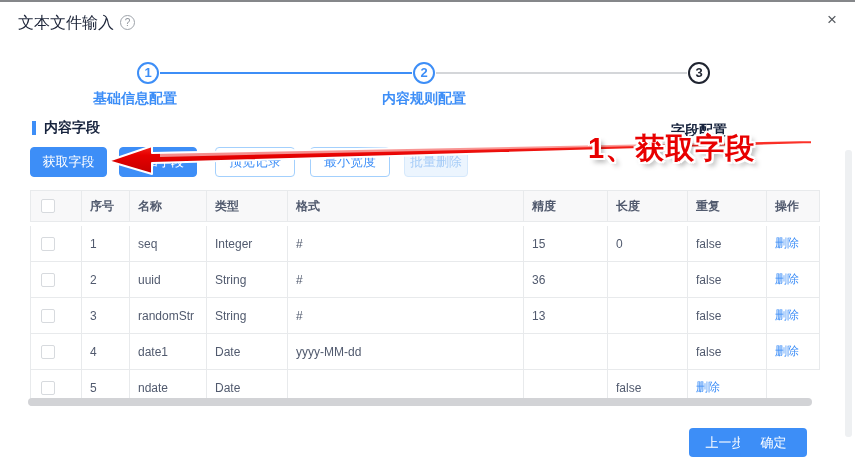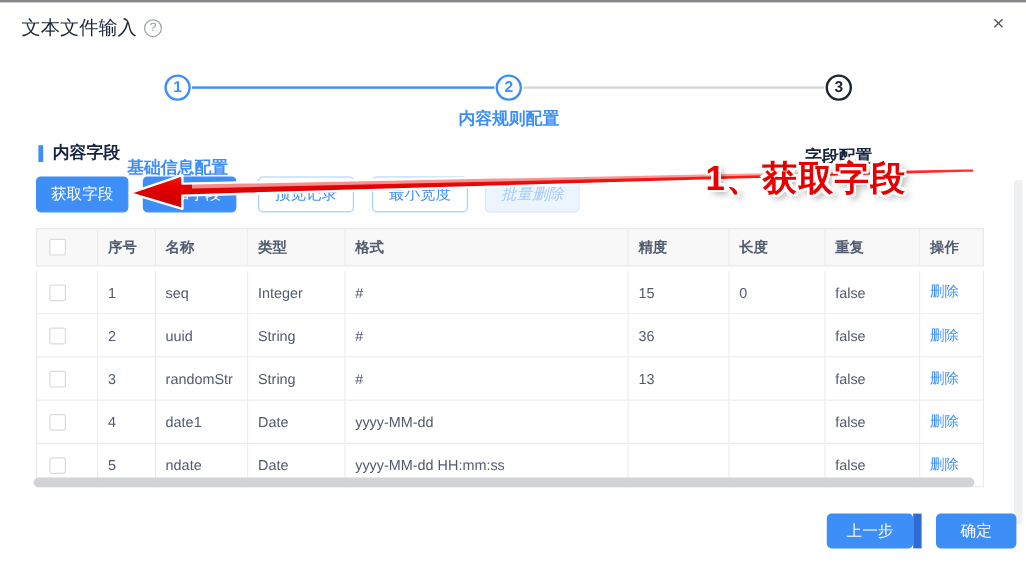--- a/index.html
+++ b/index.html
@@ -64,21 +64,21 @@
   .del-link { color:#3d8ef7; cursor:pointer; }
 
   
   .hscroll { position:absolute; left:28px; top:398px; width:784px; height:8px; border-radius:4px; background:#d2d3d6; }
   .vscroll { position:absolute; left:845px; top:150px; width:7px; height:287px; background:#eef0f2; border-radius:3px; }
 
   
   .foot-btn { position:absolute; top:428px; height:29px; background:#3d8ef7; border-radius:4px;
               color:#fff; font-size:13px; text-align:center; line-height:29px; cursor:pointer; }
   .btn-prev { left:689px; width:72px; }
-  .btn-ok   { left:780px; width:67px; }
+  .btn-ok   { left:740px; width:67px; }
   .foot-bar { position:absolute; left:761px; top:428px; width:7px; height:29px; background:#2f6bd3; }
 
   
   .arrow-svg { position:absolute; left:0; top:0; pointer-events:none; }
   .ann-text {
     position:absolute; left:588px; top:129px; font-size:29px; font-weight:bold; color:#e80000;
     letter-spacing:1px; white-space:nowrap; pointer-events:none;
     text-shadow:
       -2px 0 #fff, 2px 0 #fff, 0 -2px #fff, 0 2px #fff,
       -2px -2px #fff, 2px -2px #fff, -2px 2px #fff, 2px 2px #fff,
@@ -91,34 +91,34 @@
 <div class="top-line"></div>
 
 <div class="dlg-title"><span>文本文件输入</span><span class="help-icon">?</span></div>
 <div class="close-icon">×</div>
 
 <div class="step-circle" style="left:137px;">1</div>
 <div class="step-line done" style="left:160px; width:252px;"></div>
 <div class="step-circle" style="left:413px;">2</div>
 <div class="step-line todo" style="left:436px; width:251px;"></div>
 <div class="step-circle current" style="left:688px;">3</div>
-<div class="step-label" style="left:78px;margin-top:41px;">基础信息配置</div>
+<div class="step-label" style="left:65px;">基础信息配置</div>
 <div class="step-label" style="left:354px;">内容规则配置</div>
 <div class="step-label current" style="left:629px;">字段配置</div>
 
 <div class="section-hd">
   <span class="section-bar"></span>
   <span class="section-txt">内容字段</span>
 </div>
 
 <div class="btn primary" style="left:30px;  width:77px;">获取字段</div>
 <div class="btn primary" style="left:119px; width:78px;">增加字段</div>
 <div class="btn outline" style="left:215px; width:80px;">预览记录</div>
 <div class="btn outline" style="left:310px; width:80px;">最小宽度</div>
-<div class="btn disabled" style="left:404px; width:79px;font-style:italic;">批量删除</div>
+<div class="btn disabled" style="left:404px; width:64px;">批量删除</div>
 
 <div class="tbl">
 
   <div class="hcell first">
       <span class="cb" style="margin-left:2px;"></span>
     </div>
   <div class="hcell">序号</div>
   <div class="hcell">名称</div>
   <div class="hcell">类型</div>
   <div class="hcell">格式</div>
@@ -182,21 +182,20 @@
   <div class="cell">
       <span class="del-link">删除</span>
     </div>
 
   <div class="cell first">
       <span class="cb" style="margin-left:2px;"></span>
     </div>
   <div class="cell">5</div>
   <div class="cell">ndate</div>
   <div class="cell">Date</div>
-  <div class="cell">yyyy-MM-dd HH:mm:ss</div>
   <div class="cell"></div>
   <div class="cell"></div>
   <div class="cell">false</div>
   <div class="cell">
       <span class="del-link">删除</span>
     </div>
 </div>
 
 <div class="hscroll"></div>
 <div class="vscroll"></div>

